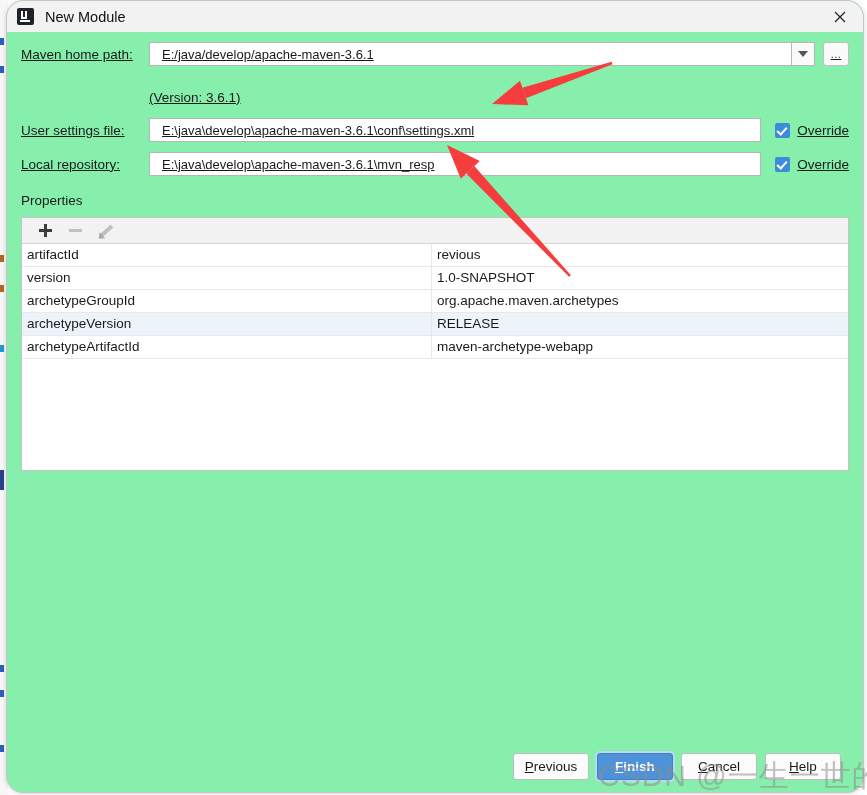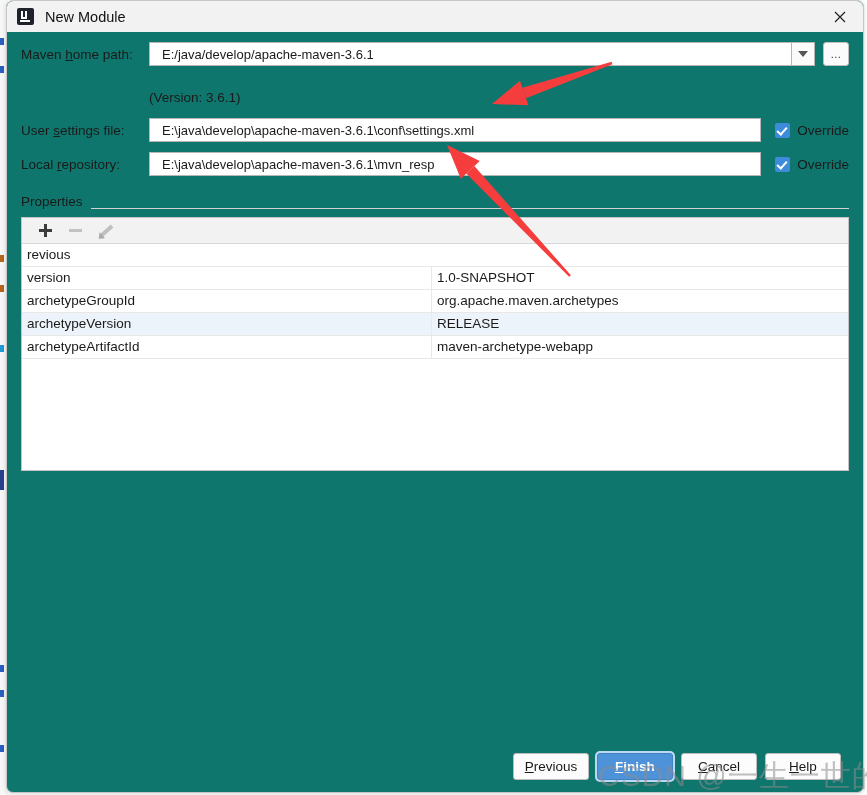--- a/index.html
+++ b/index.html
@@ -30,23 +30,23 @@
     width: 4px;
     height: 7px;
   }
 
   #dialog {
     position: absolute;
     left: 6px;
     top: 0px;
     width: 858px;
     height: 793px;
-    background: #0f766e;
+    background: #86efac;
     border: 1px solid #c6c6c6;
-    border-radius: 7px;
+    border-radius: 17px;
     box-sizing: border-box;
     box-shadow: 0 1px 5px rgba(0,0,0,0.16);
     overflow: hidden;
   }
 
   
   #titlebar {
     position: relative;
     height: 31px;
     background: #f2f2f2;
@@ -98,20 +98,21 @@
     align-items: center;
     justify-content: center;
     color: #202020;
     font-size: 14px;
   }
 
   
   #form {
     position: relative;
     padding: 0 14px;
+    text-decoration: underline;
   }
   .frow {
     display: flex;
     align-items: center;
     height: 24px;
     margin-top: 10px;
   }
   .flabel {
     width: 128px;
     flex: 0 0 auto;
@@ -204,22 +205,23 @@
     color: #1a1a1a;
   }
 
   
   #properties-group {
     margin: 17px 14px 0 14px;
     position: relative;
   }
   #properties-header {
     display: flex;
-    align-items: flex-end;
+    align-items: flex-start;
     height: 16px;
+    flex-direction: column;
   }
   #properties-caption {
     font-size: 13.5px;
     color: #1a1a1a;
     padding-right: 8px;
   }
   #properties-rule {
     flex: 1 1 auto;
     height: 1px;
     background: #d2d2d2;
@@ -441,20 +443,21 @@
         </div>
         <div class="tb-btn" style="opacity: 0.85;">
           <span class="glyph-pencil">
             <span class="shaft"></span>
               <span class="tip"></span>
           </span>
         </div>
       </div>
       <div id="properties-table">
           <div class="prow">
+            <div class="pcell-key">artifactId</div>
             <div class="pcell-val">revious</div>
           </div>
           <div class="prow">
             <div class="pcell-key">version</div>
             <div class="pcell-val">1.0-SNAPSHOT</div>
           </div>
           <div class="prow">
             <div class="pcell-key">archetypeGroupId</div>
             <div class="pcell-val">org.apache.maven.archetypes</div>
           </div>

